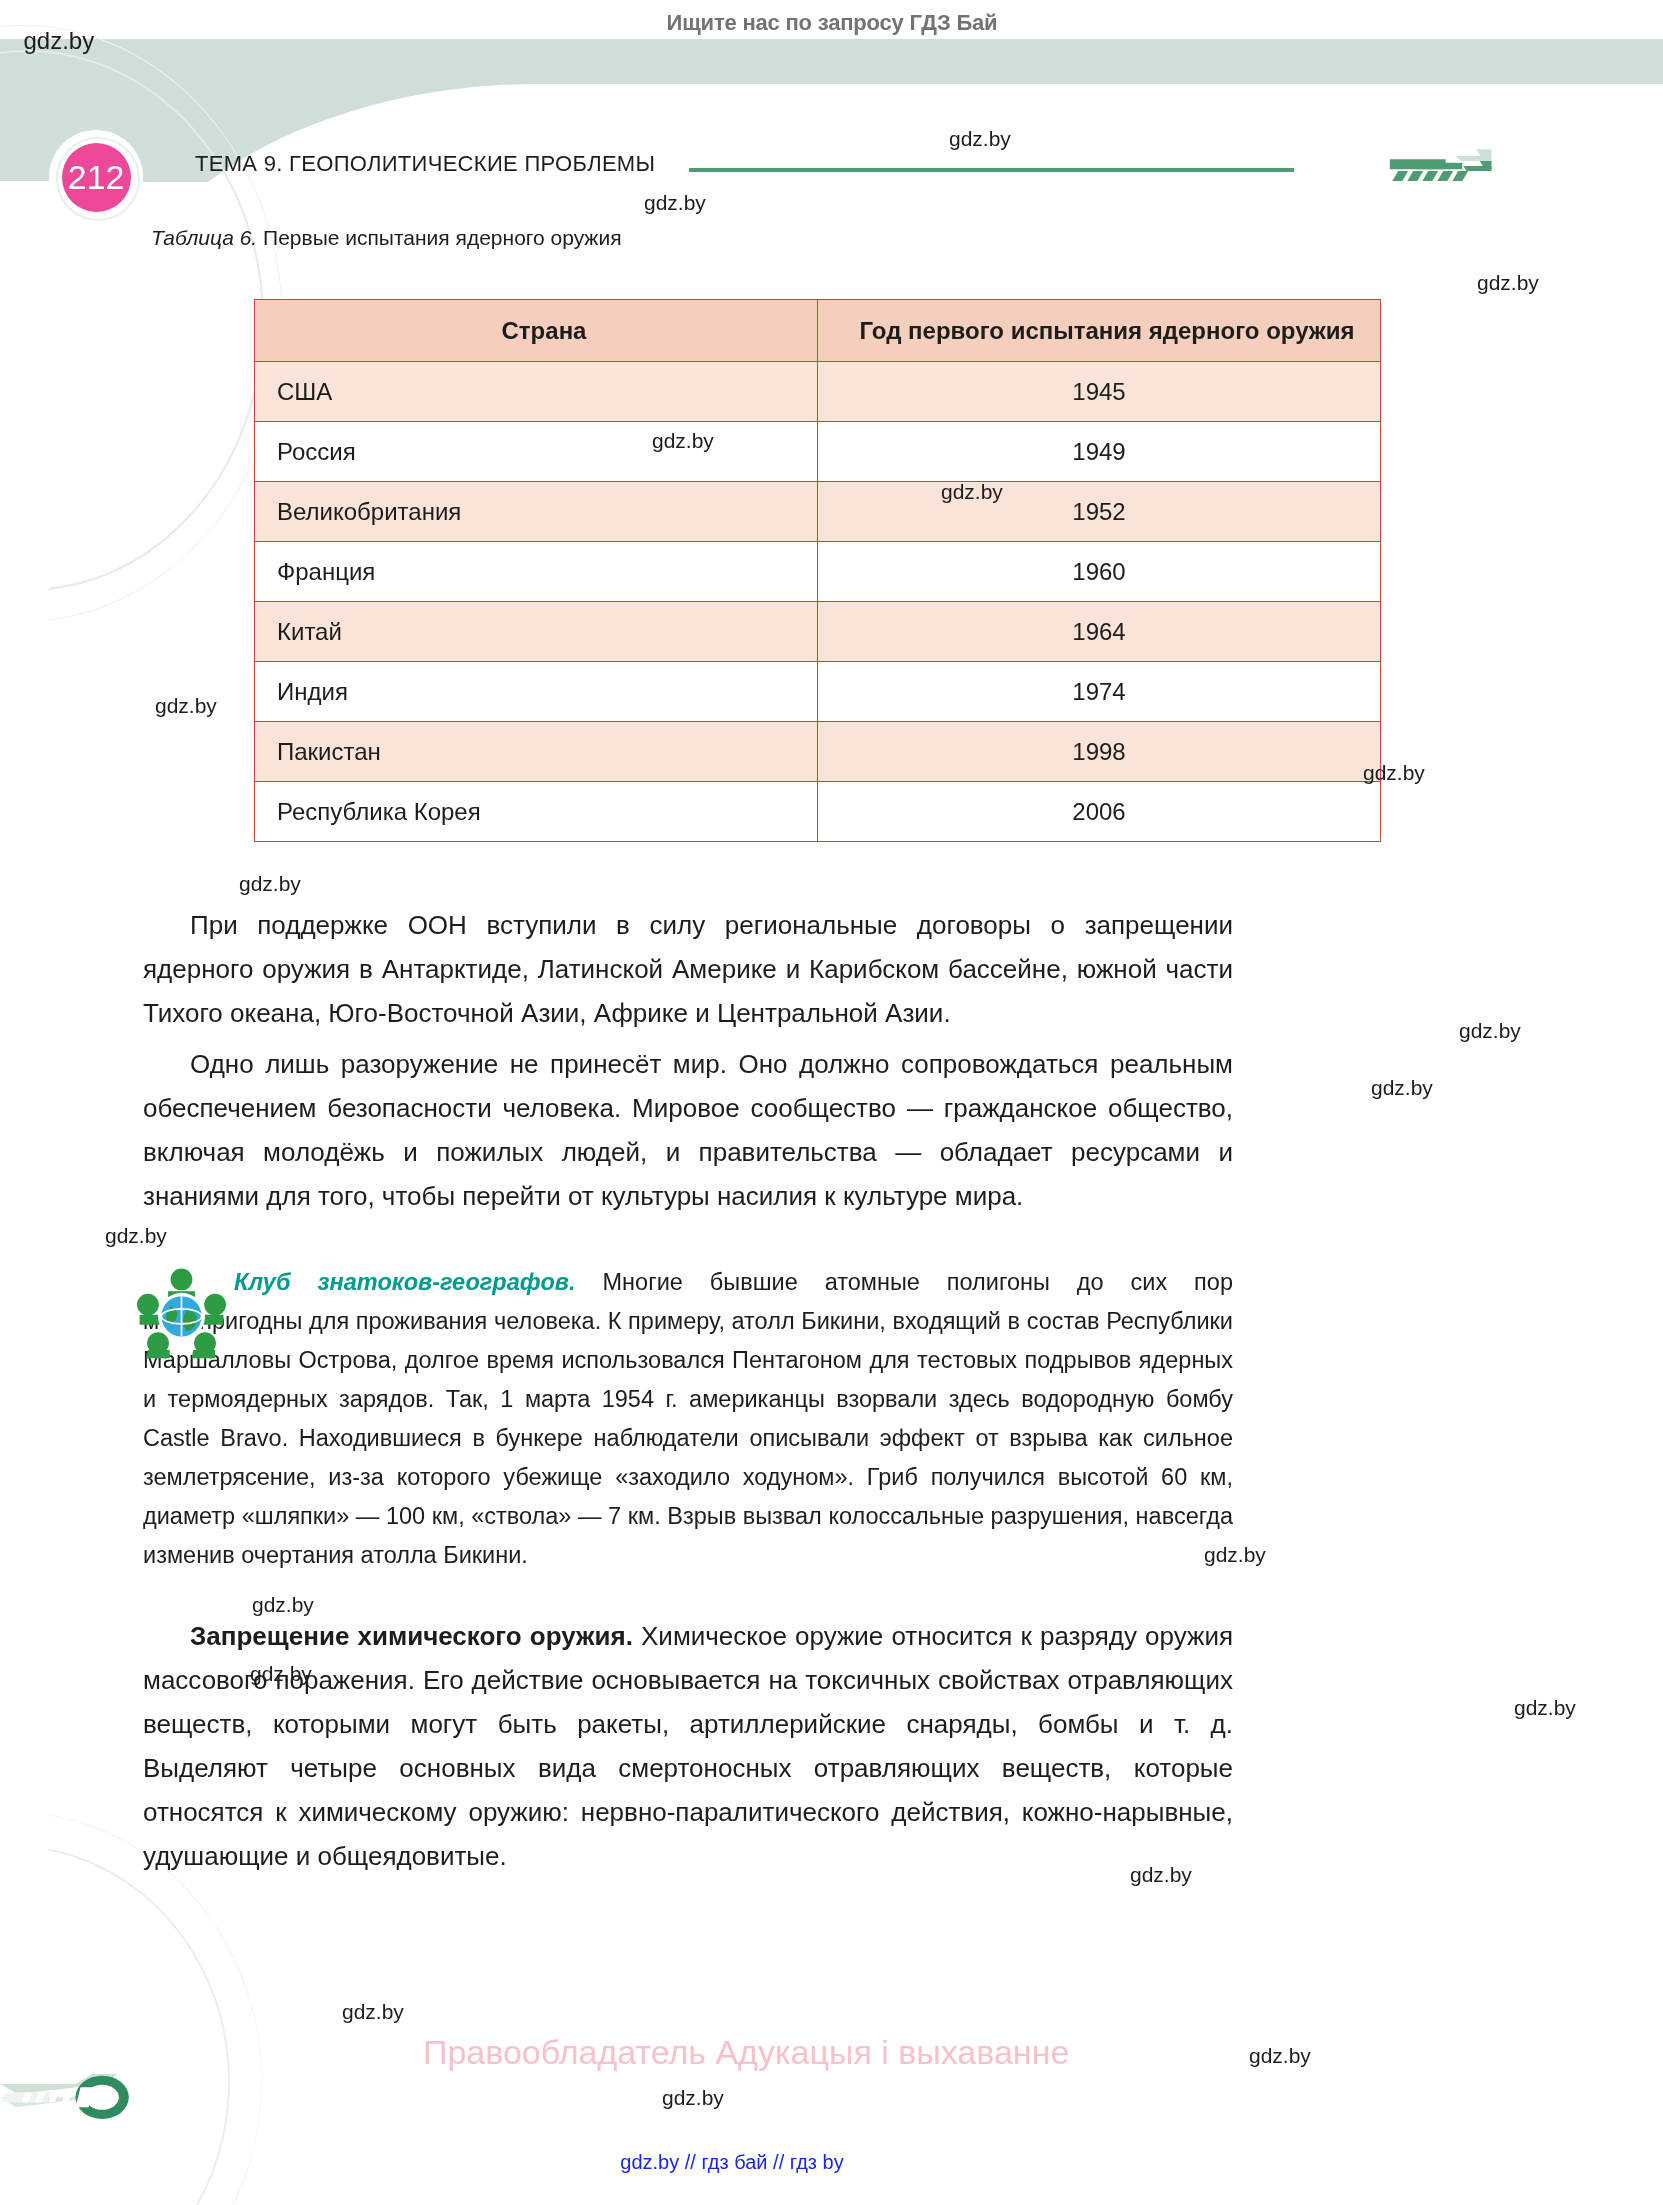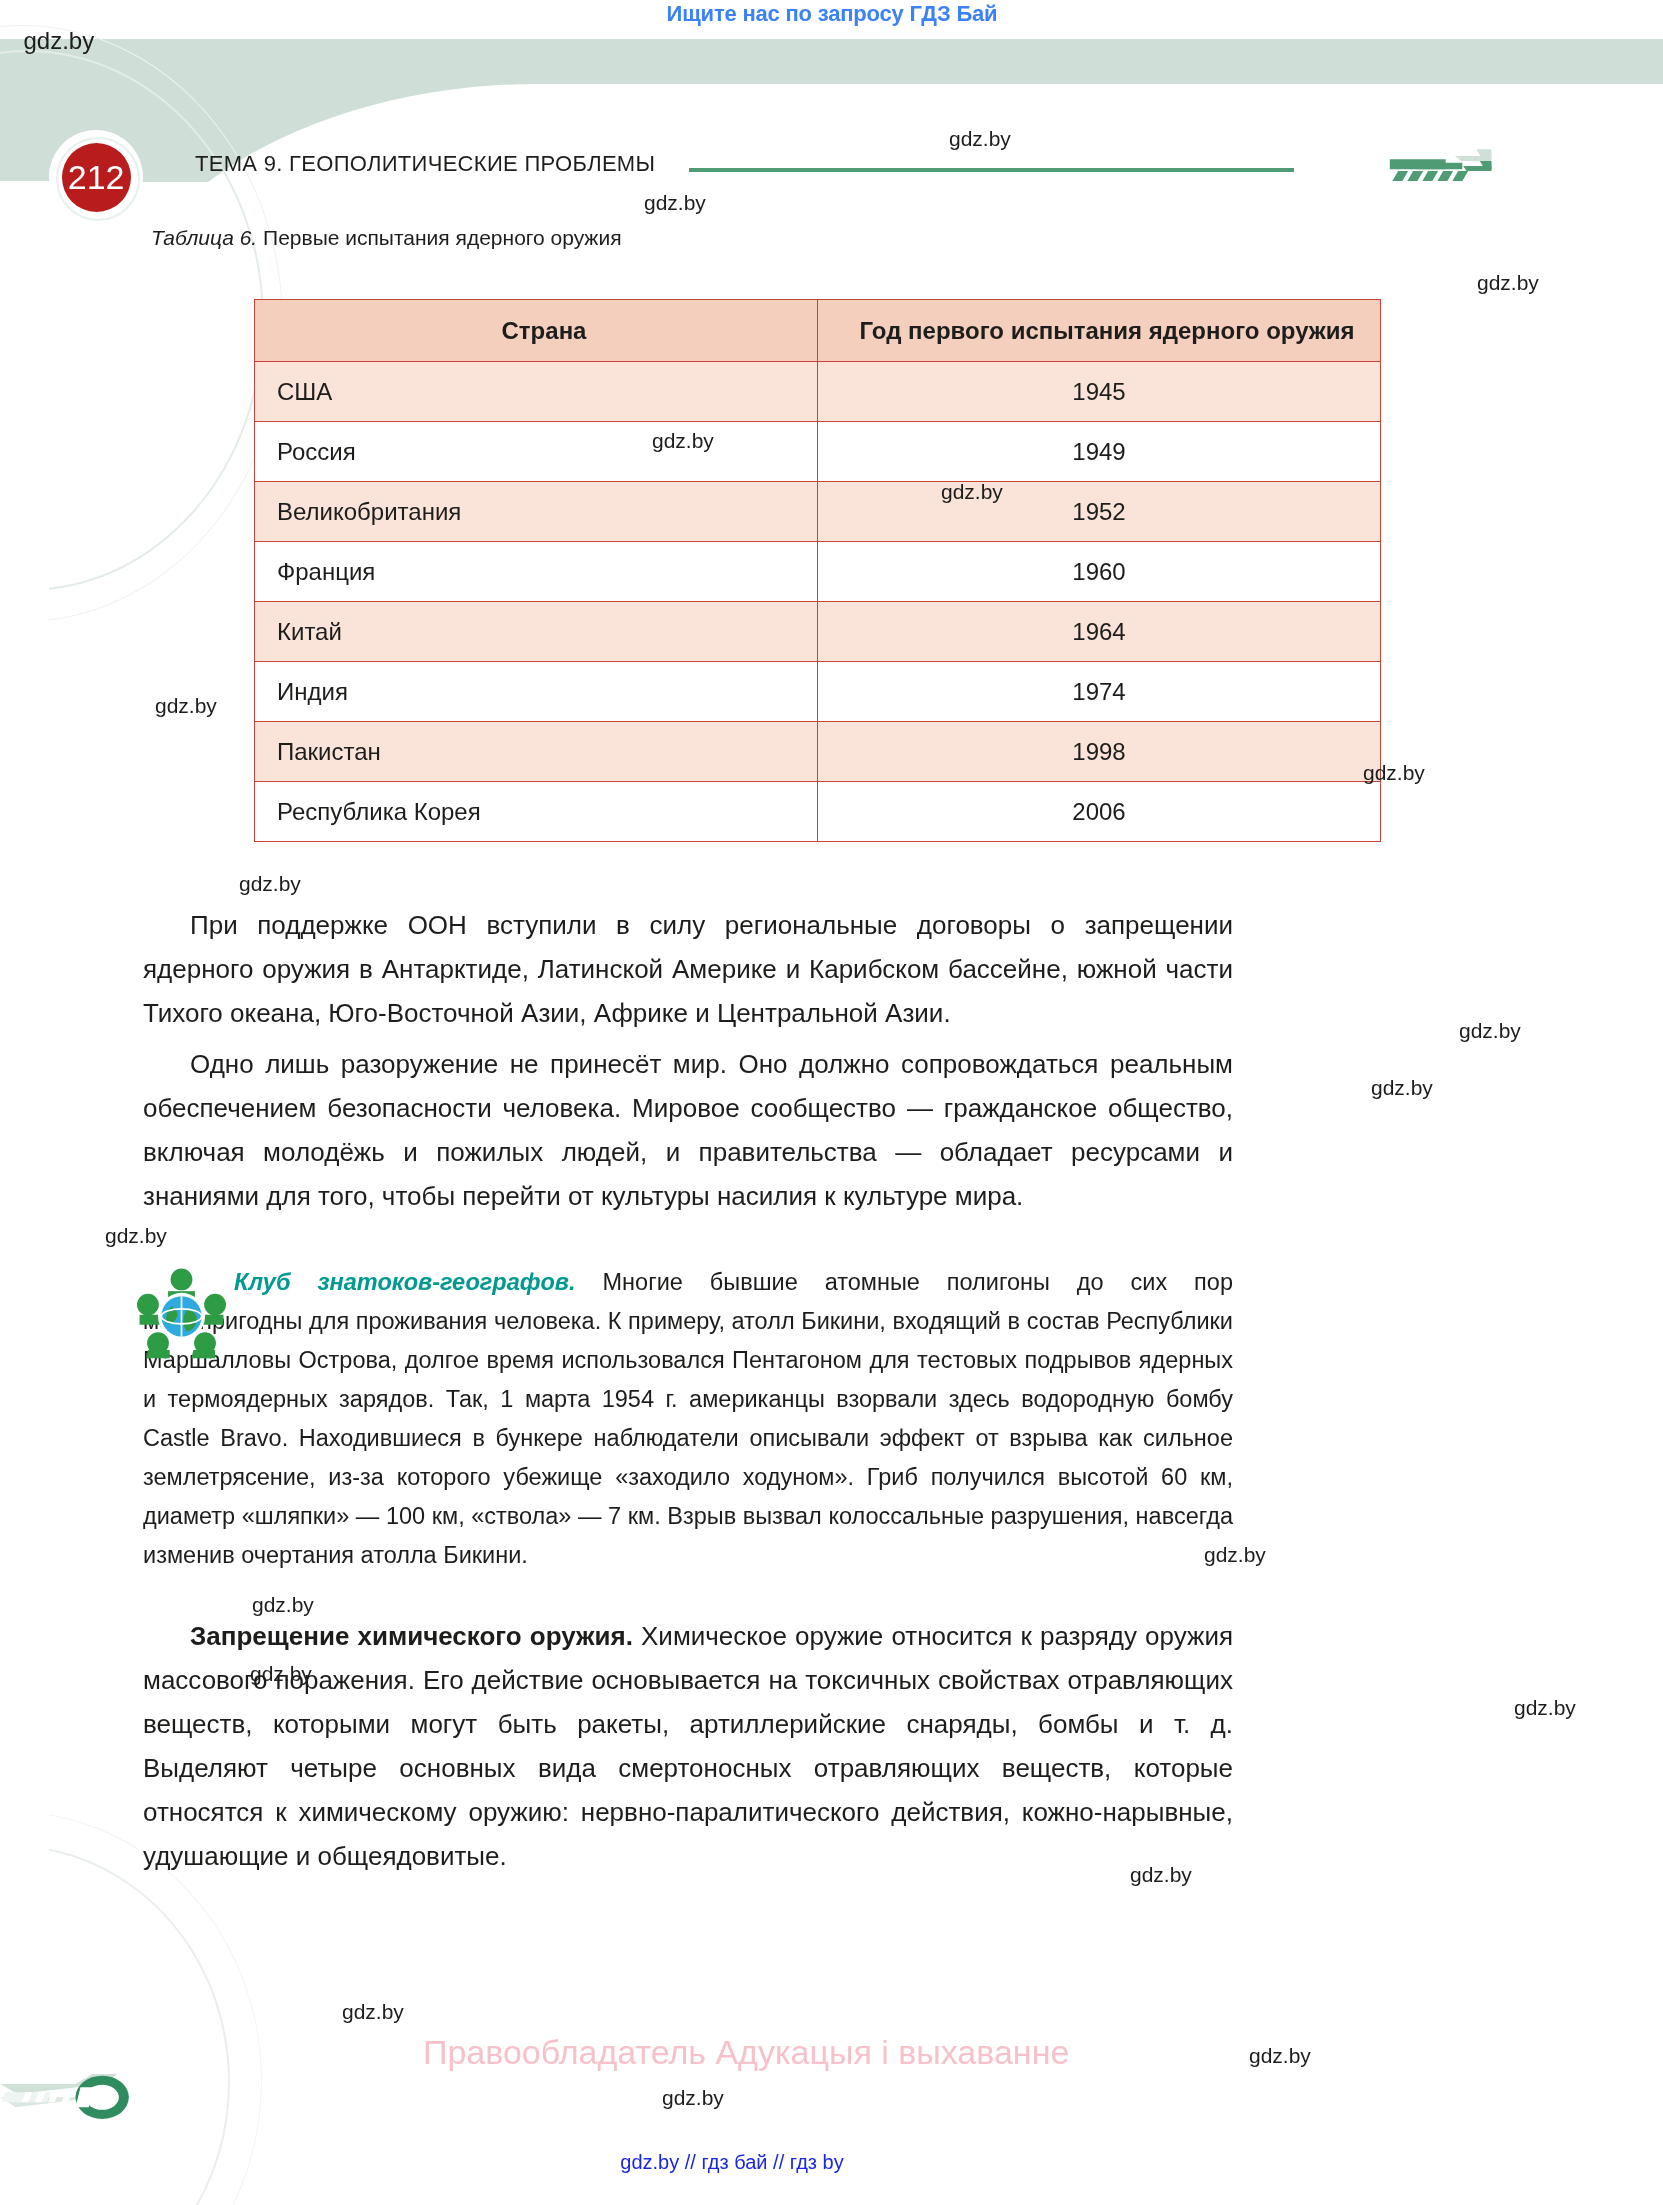--- a/index.html
+++ b/index.html
@@ -22,22 +22,22 @@
   .promo-bar {
     position: absolute;
     left: 0; top: 0;
     width: 1664px;
     height: 39px;
     background: #ffffff;
     text-align: center;
   }
   .promo-text {
     display: inline-block;
-    margin-top: 1px;
-    color: #3b82f6;
+    margin-top: 10px;
+    color: #737373;
     font-weight: bold;
     font-size: 22px;
     letter-spacing: -0.2px;
     font-family: "Liberation Sans", sans-serif;
   }
 
   
   .page-band {
     position: absolute;
     left: 0; top: 39px;
@@ -107,21 +107,21 @@
     left: 6.7px; top: 6.7px;
     width: 80px; height: 80px;
     border-radius: 50%;
     border: 2.5px solid #e7f1ec;
   }
   .page-num-circle {
     position: absolute;
     left: 12.6px; top: 12.6px;
     width: 69px; height: 69px;
     border-radius: 50%;
-    background: #b91c1c;
+    background: #ec4899;
     color: #ffffff;
     font-size: 34px;
     line-height: 69px;
     text-align: center;
     letter-spacing: 0px;
   }
 
   
   .running-head {
     position: absolute;

